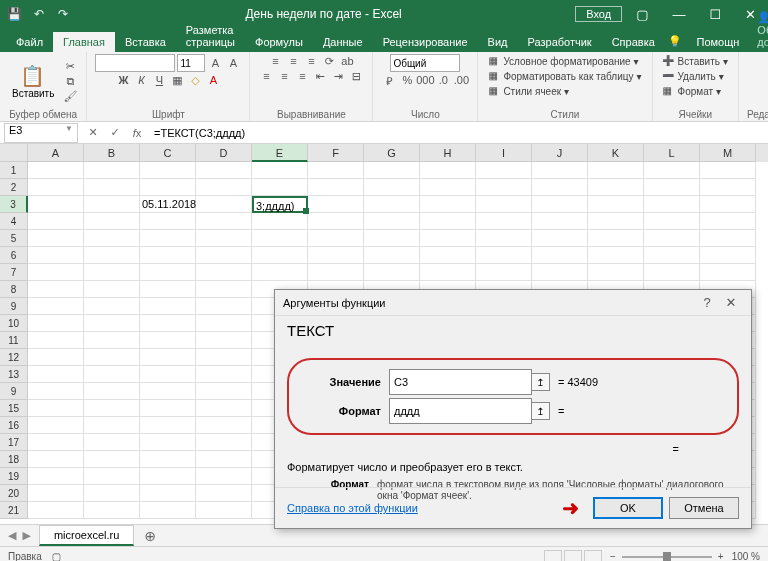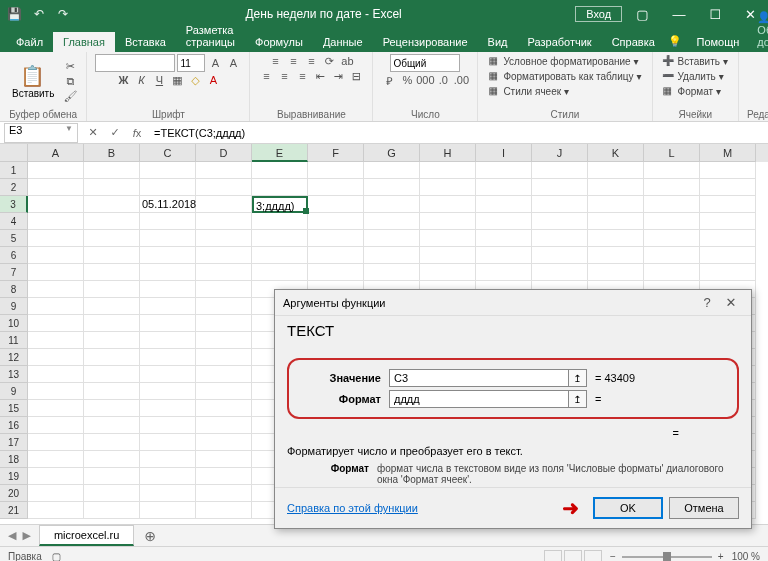--- a/index.html
+++ b/index.html
@@ -72,24 +72,24 @@
 .zoom-slider { width: 90px; height: 2px; background: #aaa; position: relative; margin: 0 6px; }
 .zoom-slider::before { content: ''; position: absolute; left: 50%; top: -4px; width: 8px; height: 10px; background: #888; transform: translateX(-50%); }
 
 
 .dialog { position: absolute; top: 289px; left: 274px; width: 478px; height: 240px; background: #f0f0f0; border: 1px solid #888; box-shadow: 2px 2px 8px rgba(0,0,0,0.3); font-size: 11px; }
 .dialog-titlebar { height: 26px; display: flex; align-items: center; padding: 0 8px; border-bottom: 1px solid #ddd; }
 .dialog-titlebar .dt-title { flex: 1; }
 .dialog-titlebar .dt-btn { width: 24px; text-align: center; font-size: 13px; color: #555; }
 .dialog-body { padding: 6px 12px; }
 .func-name { font-size: 15px; margin-bottom: 19px; }
-.args-box { border: 2px solid #c92a2a; border-radius: 12px; padding: 6px 10px; margin-bottom: 8px; }
+.args-box { border: 2px solid #c92a2a; border-radius: 24px; padding: 6px 10px; margin-bottom: 8px; }
 .arg-row { display: flex; align-items: center; margin: 3px 0; }
 .arg-label { width: 90px; text-align: right; padding-right: 8px; font-weight: bold; }
-.arg-input { width: 180px; height: 18px; border: 1px solid #888; background: #fff; padding: 4px 4px; font-size: 11px; }
+.arg-input { width: 143px; height: 18px; border: 1px solid #888; background: #fff; padding: 12px 4px; font-size: 11px; }
 .arg-ref-btn { width: 18px; height: 18px; border: 1px solid #888; border-left: none; background: #f8f8f8; display: flex; align-items: center; justify-content: center; font-size: 10px; }
 .arg-result { margin-left: 8px; }
 .desc-text { font-size: 11px; margin: 6px 0; }
 .desc-param { display: flex; margin: 4px 0; font-size: 10px; }
 .desc-param-label { width: 90px; text-align: right; padding-right: 8px; font-weight: bold; }
 .desc-param-text { flex: 1; color: #444; }
 .dialog-footer { position: absolute; bottom: 0; left: 0; right: 0; padding: 8px 12px; border-top: 1px solid #ddd; }
 .result-row { margin-bottom: 6px; }
 .footer-row { display: flex; align-items: center; }
 .help-link { color: #0066cc; text-decoration: underline; }

